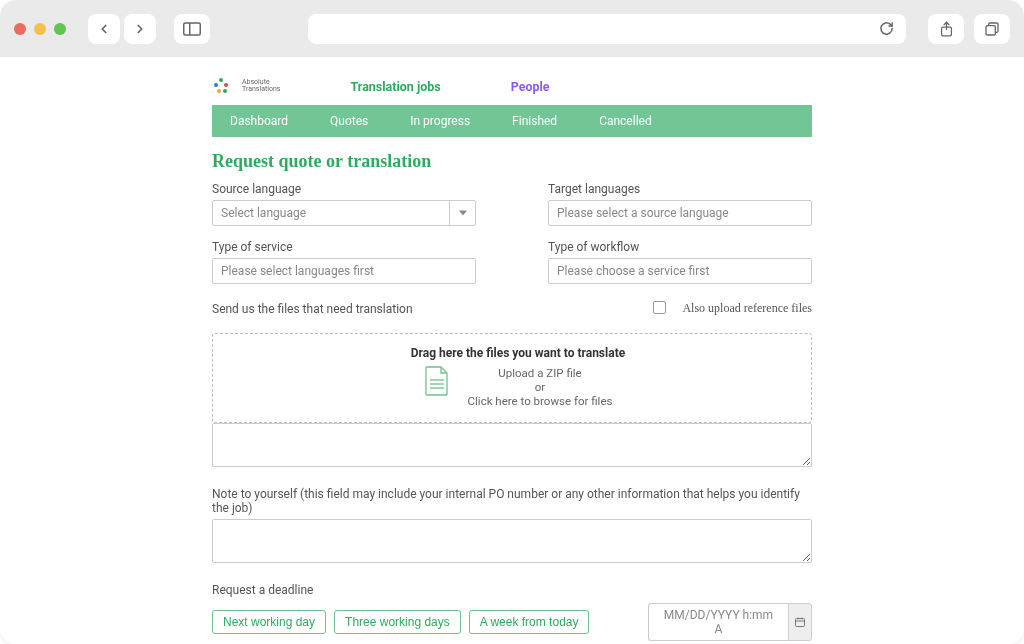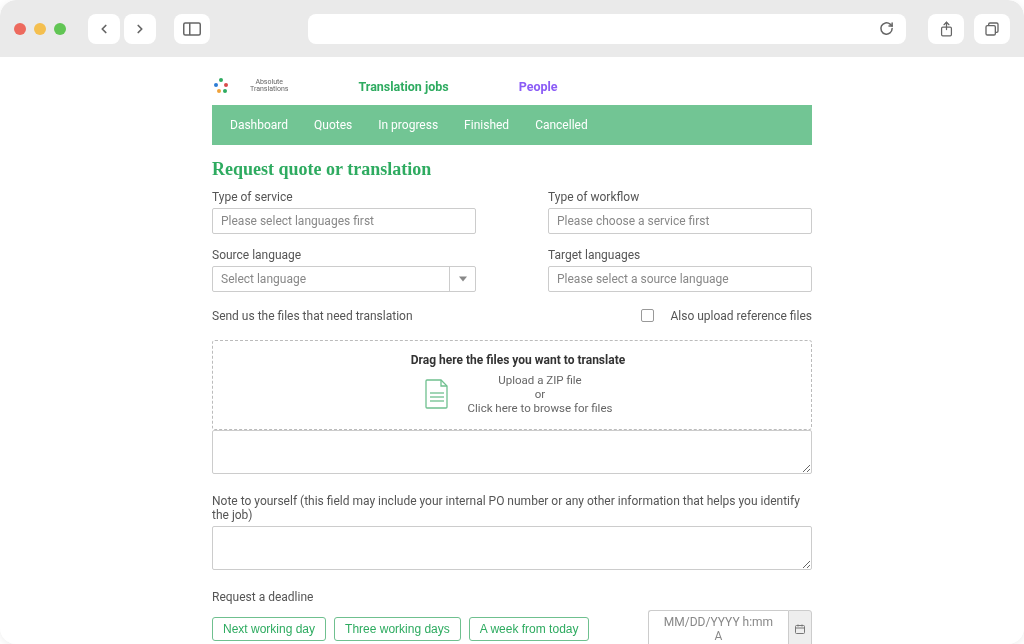--- a/index.html
+++ b/index.html
@@ -71,34 +71,34 @@
   .page {
     width: 600px;
     padding-top: 10px;
   }
   .topnav {
     display: flex;
     align-items: center;
     gap: 24px;
     padding: 10px 0 10px 0;
   }
-  .logo-wrap { display:flex; align-items:center; gap:20px;text-align:center; }
+  .logo-wrap { display:flex; align-items:center; gap:12px; }
   .logo-dots { position: relative; width: 18px; height: 18px; }
   .logo-dots span { position:absolute; width:4px; height:4px; border-radius:50%; }
   .logo-text { font-size: 7px; color:#666; line-height: 1; }
   .topnav a { font-size: 12.5px; font-weight: 700; text-decoration: none; cursor:pointer;margin-left:46px; }
   .topnav .active { color: #2eab60; }
   .topnav .inactive { color: #8b5cf6; }
 
   .tabbar {
     background: #72c594;
-    height: 40px;
-    display: flex;
-    align-items: center;
-    gap: 26px;
+    height: 32px;
+    display: flex;
+    align-items: center;
+    gap: 42px;
     padding: 0 18px;
     color: #fff;
     font-size: 12px;
   }
   .tabbar span { cursor:pointer; }
 
   .page-title {
     color: #2eab60;
     font-size: 18px;
     font-weight: 700;
@@ -139,35 +139,35 @@
   }
 
   .files-row {
     display:flex;
     justify-content: space-between;
     align-items: center;
     font-size: 12px;
     color:#555;
     margin: 17px 0;
   }
-  .checkbox-wrap { display:flex; align-items:flex-start; gap:16px; }
+  .checkbox-wrap { display:flex; align-items:flex-start; gap:16px;font-family:Liberation Serif, serif; }
   .checkbox {
     width:13px; height:13px; border:1px solid #999; border-radius:2px; background:#fff;
   }
 
   .dropzone {
     border: 1px dashed #bbb;
     border-radius: 3px;
     text-align: center;
     padding: 12px 0 14px 12px;
     color:#555;
     font-size: 12px;
   }
   .dropzone .dz-title { font-weight:700; color:#333; margin-bottom:6px; }
-  .dz-body { display:flex; align-items:center; justify-content:center; gap:18px; }
+  .dz-body { display:flex; align-items:flex-start; justify-content:center; gap:18px; }
   .dz-icon svg { display:block; }
   .dz-lines { font-size:11.5px; color:#666; text-align:center; }
 
   .textarea-label {
     font-size: 12px;
     color:#555;
     margin: 16px 0 4px 0;
   }
   .textarea-label .link { color:#2eab60; cursor:pointer; }
   textarea.form-ta {
@@ -298,50 +298,50 @@
         <span>In progress</span>
         <span>Finished</span>
         <span>Cancelled</span>
       </div>
 
       <h2 class="page-title">Request quote or translation</h2>
 
       
       <div class="form-row">
         <div class="form-col">
-          <label class="field-label">Type of service</label>
-          <div class="select-box">
-            <span>Please select languages first</span>
-          </div>
-        </div>
-        <div class="form-col">
-          <label class="field-label">Type of workflow</label>
-          <div class="select-box">
-            <span>Please choose a service first</span>
-          </div>
-        </div>
-      </div>
-
-      
-      <div class="form-row">
-        <div class="form-col">
           <label class="field-label">Source language</label>
           <div class="select-box with-caret">
             <span>Select language</span>
             <div class="caret-box">
               <svg width="8" height="6" viewBox="0 0 10 6">
                   <polygon points="0,0 10,0 5,6" fill="#888"></polygon>
                 </svg>
             </div>
           </div>
         </div>
         <div class="form-col">
           <label class="field-label">Target languages</label>
           <div class="select-box">
             <span>Please select a source language</span>
+          </div>
+        </div>
+      </div>
+
+      
+      <div class="form-row">
+        <div class="form-col">
+          <label class="field-label">Type of service</label>
+          <div class="select-box">
+            <span>Please select languages first</span>
+          </div>
+        </div>
+        <div class="form-col">
+          <label class="field-label">Type of workflow</label>
+          <div class="select-box">
+            <span>Please choose a service first</span>
           </div>
         </div>
       </div>
 
       
       <div class="files-row">
         <span>Send us the files that need translation</span>
         <div class="checkbox-wrap">
           <div class="checkbox"></div>
           <span>Also upload reference files</span>

